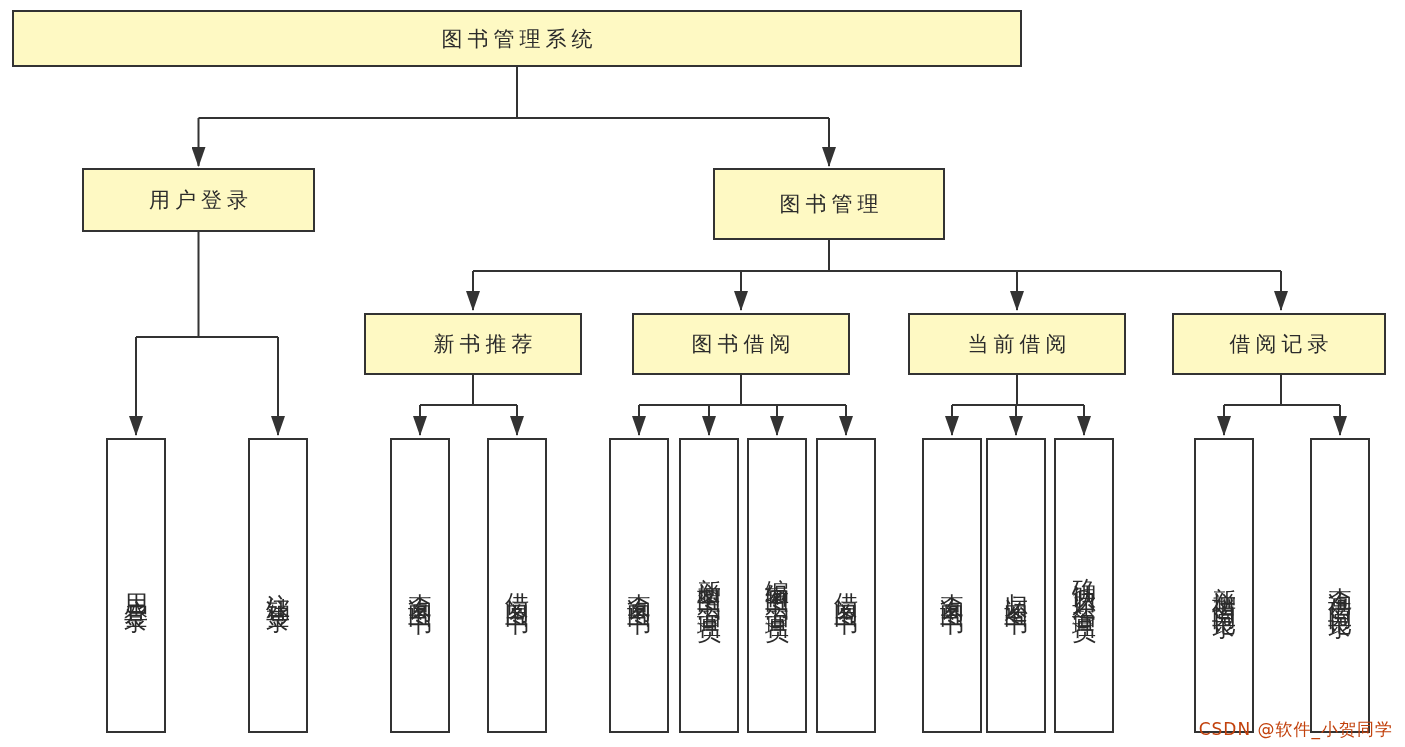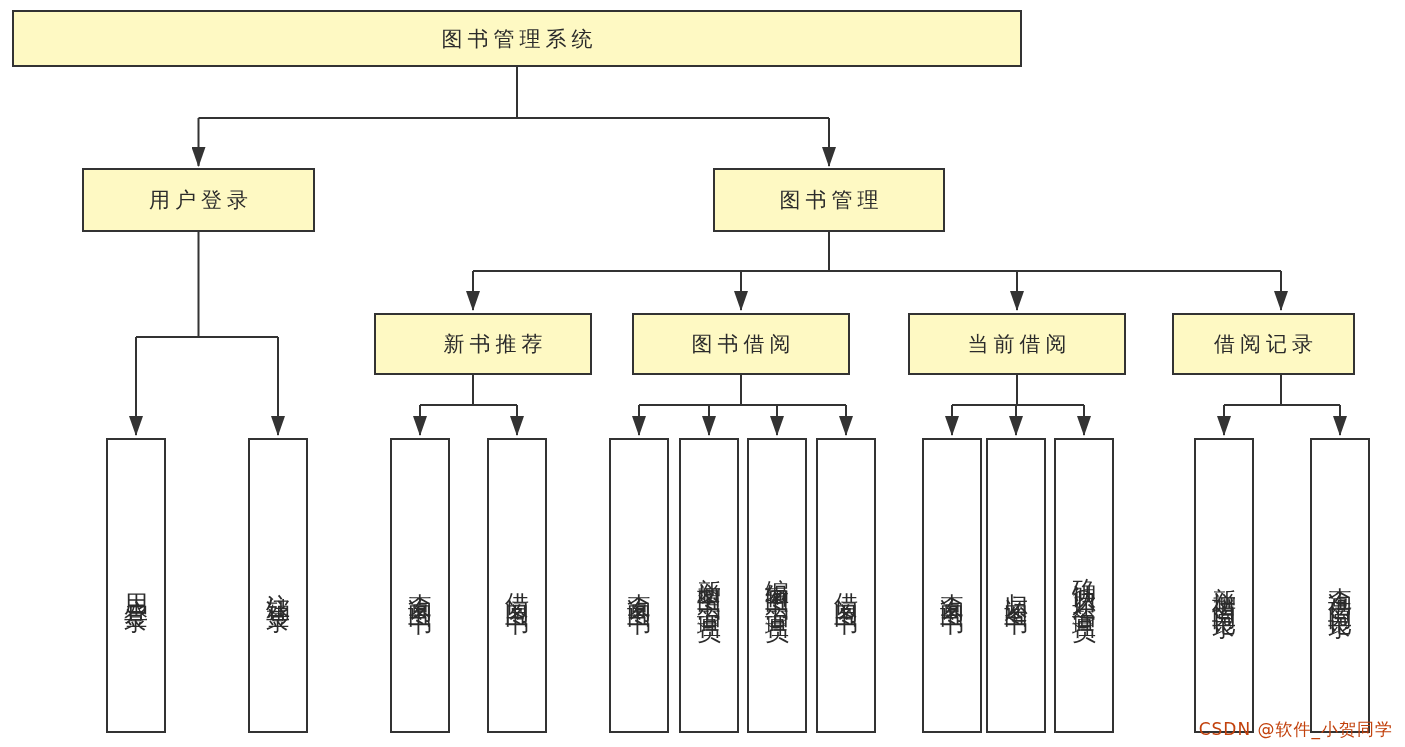--- a/index.html
+++ b/index.html
@@ -102,34 +102,34 @@
     <line x1="1340" y1="405" x2="1340" y2="435" stroke="#333333" stroke-width="2" marker-end="url(#arrowhead)"></line>
   </svg>
 
   <div class="box" style="left:12px; top:10px; width:1010px; height:57px;">
     <span class="hlabel">图书管理系统</span>
   </div>
 
   <div class="box" style="left:82px; top:168px; width:233px; height:64px;">
     <span class="hlabel">用户登录</span>
   </div>
-  <div class="box" style="left:713px; top:168px; width:232px; height:64px;">
+  <div class="box" style="left:713px; top:168px; width:232px; height:72px;">
     <span class="hlabel">图书管理</span>
   </div>
 
-  <div class="box" style="left:374px; top:313px; width:218px; height:62px;padding-left:20px;">
+  <div class="box" style="left:364px; top:313px; width:218px; height:62px;padding-left:20px;">
     <span class="hlabel">新书推荐</span>
   </div>
   <div class="box" style="left:908px; top:313px; width:218px; height:62px;">
     <span class="hlabel">当前借阅</span>
   </div>
   <div class="box" style="left:632px; top:313px; width:218px; height:62px;">
     <span class="hlabel">图书借阅</span>
   </div>
-  <div class="box" style="left:1172px; top:313px; width:183px; height:62px;">
+  <div class="box" style="left:1172px; top:313px; width:214px; height:62px;">
     <span class="hlabel">借阅记录</span>
   </div>
 
   <div class="vbox" style="left:106px;">
     <span class="vtext">用户登录</span>
   </div>
   <div class="vbox" style="left:248px;">
     <span class="vtext">注销登录</span>
   </div>
 

